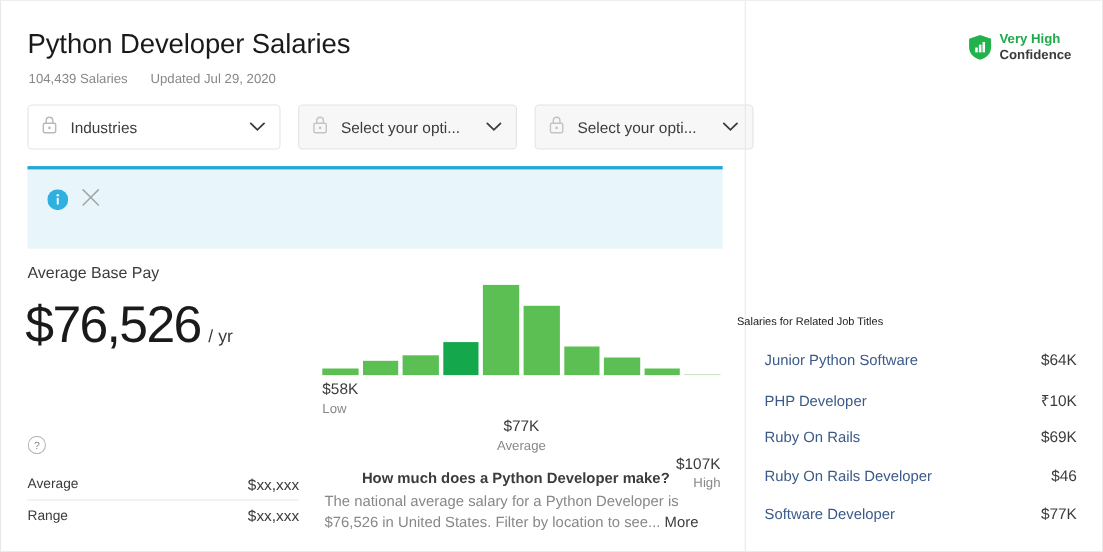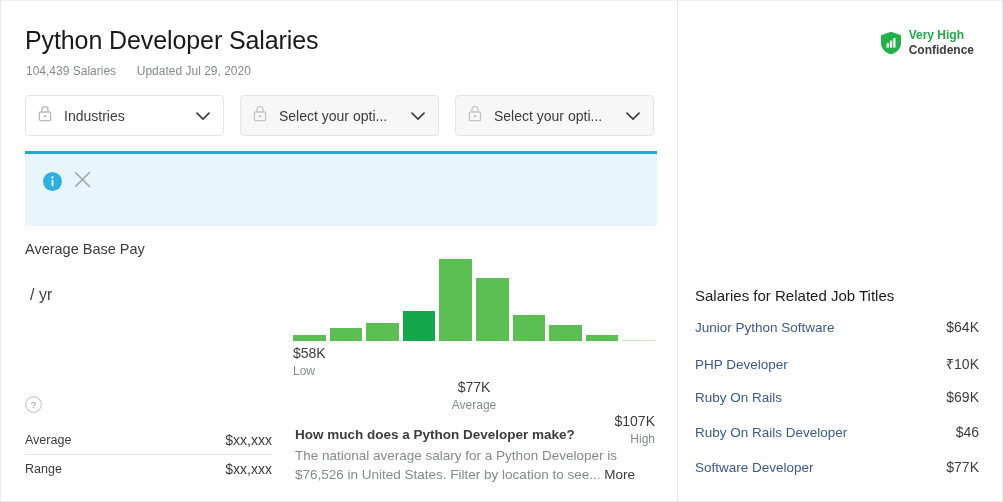--- a/index.html
+++ b/index.html
@@ -46,21 +46,21 @@
   .filters {
     position: absolute; left: 24px; top: 94px;
     display: flex; gap: 16px;
   }
   .filter {
     display: flex; align-items: center;
     height: 41px; padding: 0 13px 0 12px;
     border: 1px solid #e4e4e4; border-radius: 4px;
     background: #fff; cursor: pointer;
   }
-  .filter.w1 { width: 199px; }
+  .filter.w1 { width: 230px; }
   .filter.w2 { width: 199px; background: #f7f7f7; }
   .filter.w3 { width: 199px; background: #f7f7f7; }
   .filter .lock { margin-right: 12px; flex: 0 0 auto; }
   .filter .lbl {
     flex: 1 1 auto; font-size: 14px; color: #3c3c3c;
     white-space: nowrap; overflow: hidden;
   }
   .filter.w2 .lbl, .filter.w3 .lbl { color: #3c3c3c; }
   .filter .chev { flex: 0 0 auto; margin-left: 6px; }
 
@@ -135,35 +135,35 @@
     display: flex; justify-content: space-between; align-items: center;
     height: 28px; font-size: 12.5px; color: #3c3c3c;
   }
   .acc-row + .acc-row { border-top: 1px solid #e8e8e8; }
   .acc-row .v { font-size: 14px; color: #3c3c3c; }
 
   
   .blurb { position: absolute; left: 294px; top: 424px; width: 350px; }
   .blurb-q {
     font-size: 13.5px; font-weight: bold; color: #3c3c3c;
-    line-height: 19px; margin-bottom: 2px;
+    line-height: 19px; margin-bottom: 2px; margin-left: 34px;
   }
   .blurb-a { font-size: 13.5px; color: #86888a; line-height: 19px; }
   .blurb-a .more { color: #3c3c3c; cursor: pointer; }
 
   
   .vdiv {
     position: absolute; left: 676px; top: 0; width: 1px; height: 502px;
     background: #e8e8e8;
   }
 
   
   .rel-title {
-    position: absolute; left: 694px; top: 286px;
-    font-size: 15px; color: #1a1a1a;
+    position: absolute; left: 669px; top: 286px;
+    font-size: 10px; color: #1a1a1a;
   }
   .rel-list { position: absolute; left: 694px; top: 318px; width: 284px; }
   .rel-row {
     display: flex; justify-content: space-between; align-items: baseline;
     height: 35px; cursor: pointer;
   }
   .rel-name { font-size: 13.5px; color: #3b5a89; }
   .rel-val { font-size: 14px; color: #3c3c3c; }
 </style>
 </head>
@@ -255,20 +255,21 @@
     </span>
     <span class="banner-close">
       <svg width="17" height="17" viewBox="0 0 17 17" xmlns="http://www.w3.org/2000/svg">
         <path d="M1.6 1.6 L15.4 15.4 M15.4 1.6 L1.6 15.4" stroke="#6a6a6a" stroke-width="1.5" stroke-linecap="round"></path>
       </svg>
     </span>
   </div>
 
   <div class="abp-label">Average Base Pay</div>
   <div class="abp-amount">
+    <span>$76,526</span>
     <span class="per">/ yr</span>
   </div>
 
   <div class="chart">
     <div class="bars" id="bars">
         <div class="bar" style="height: 6px;"></div>
         <div class="bar" style="height: 13px;"></div>
         <div class="bar" style="height: 18px;"></div>
         <div class="bar hl" style="height: 30px;"></div>
         <div class="bar" style="height: 82px;"></div>

